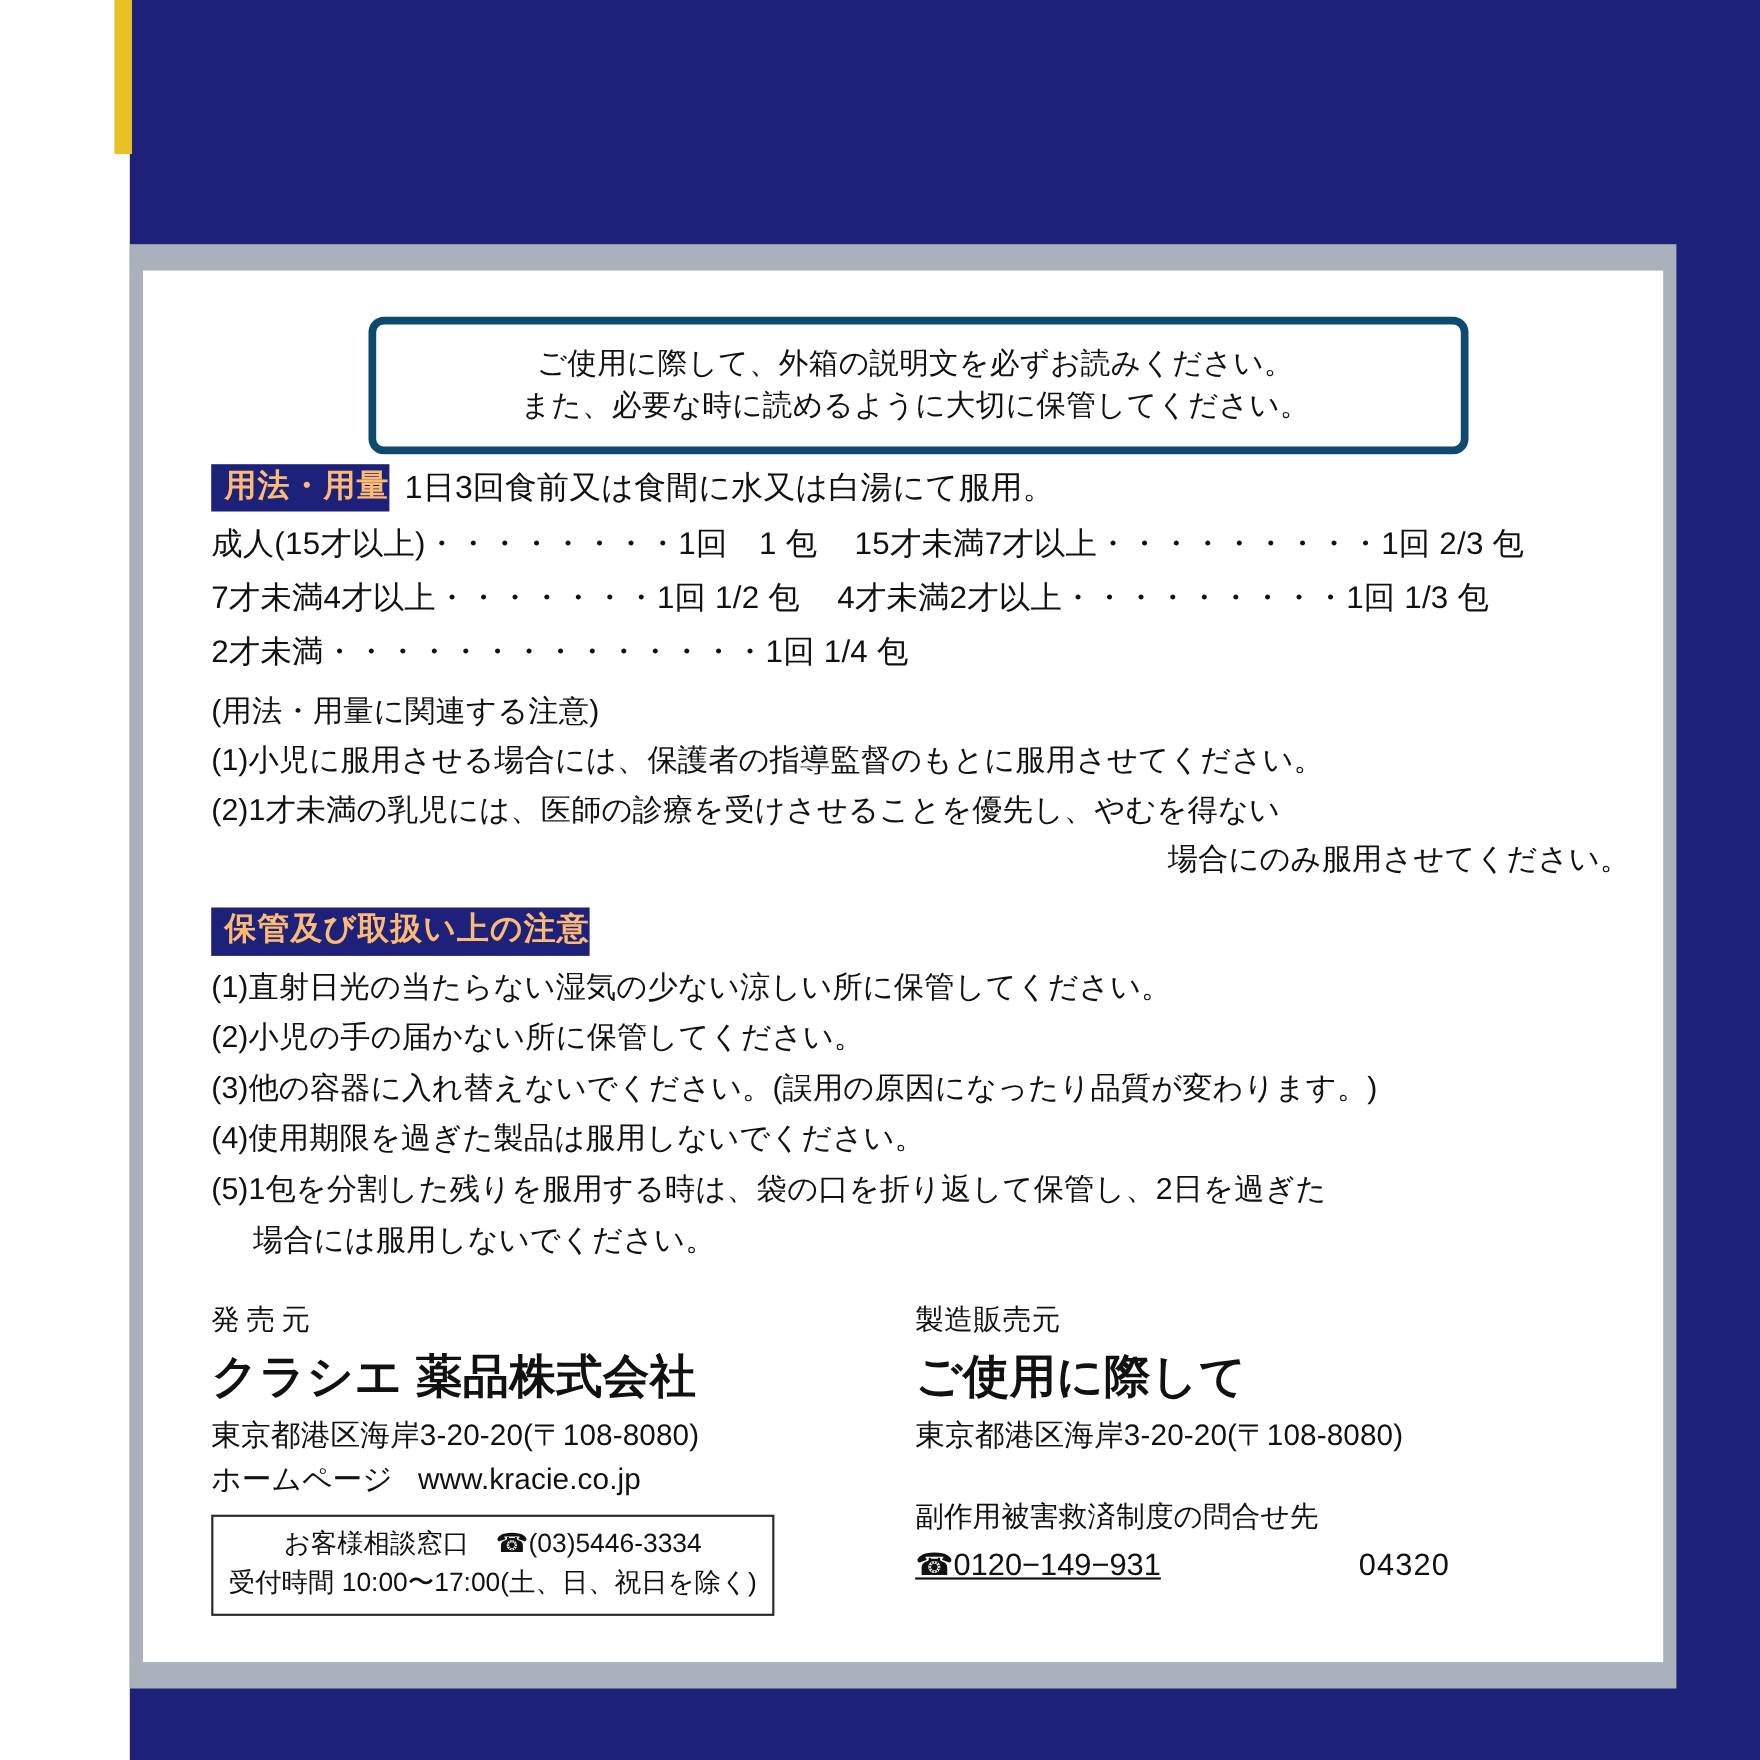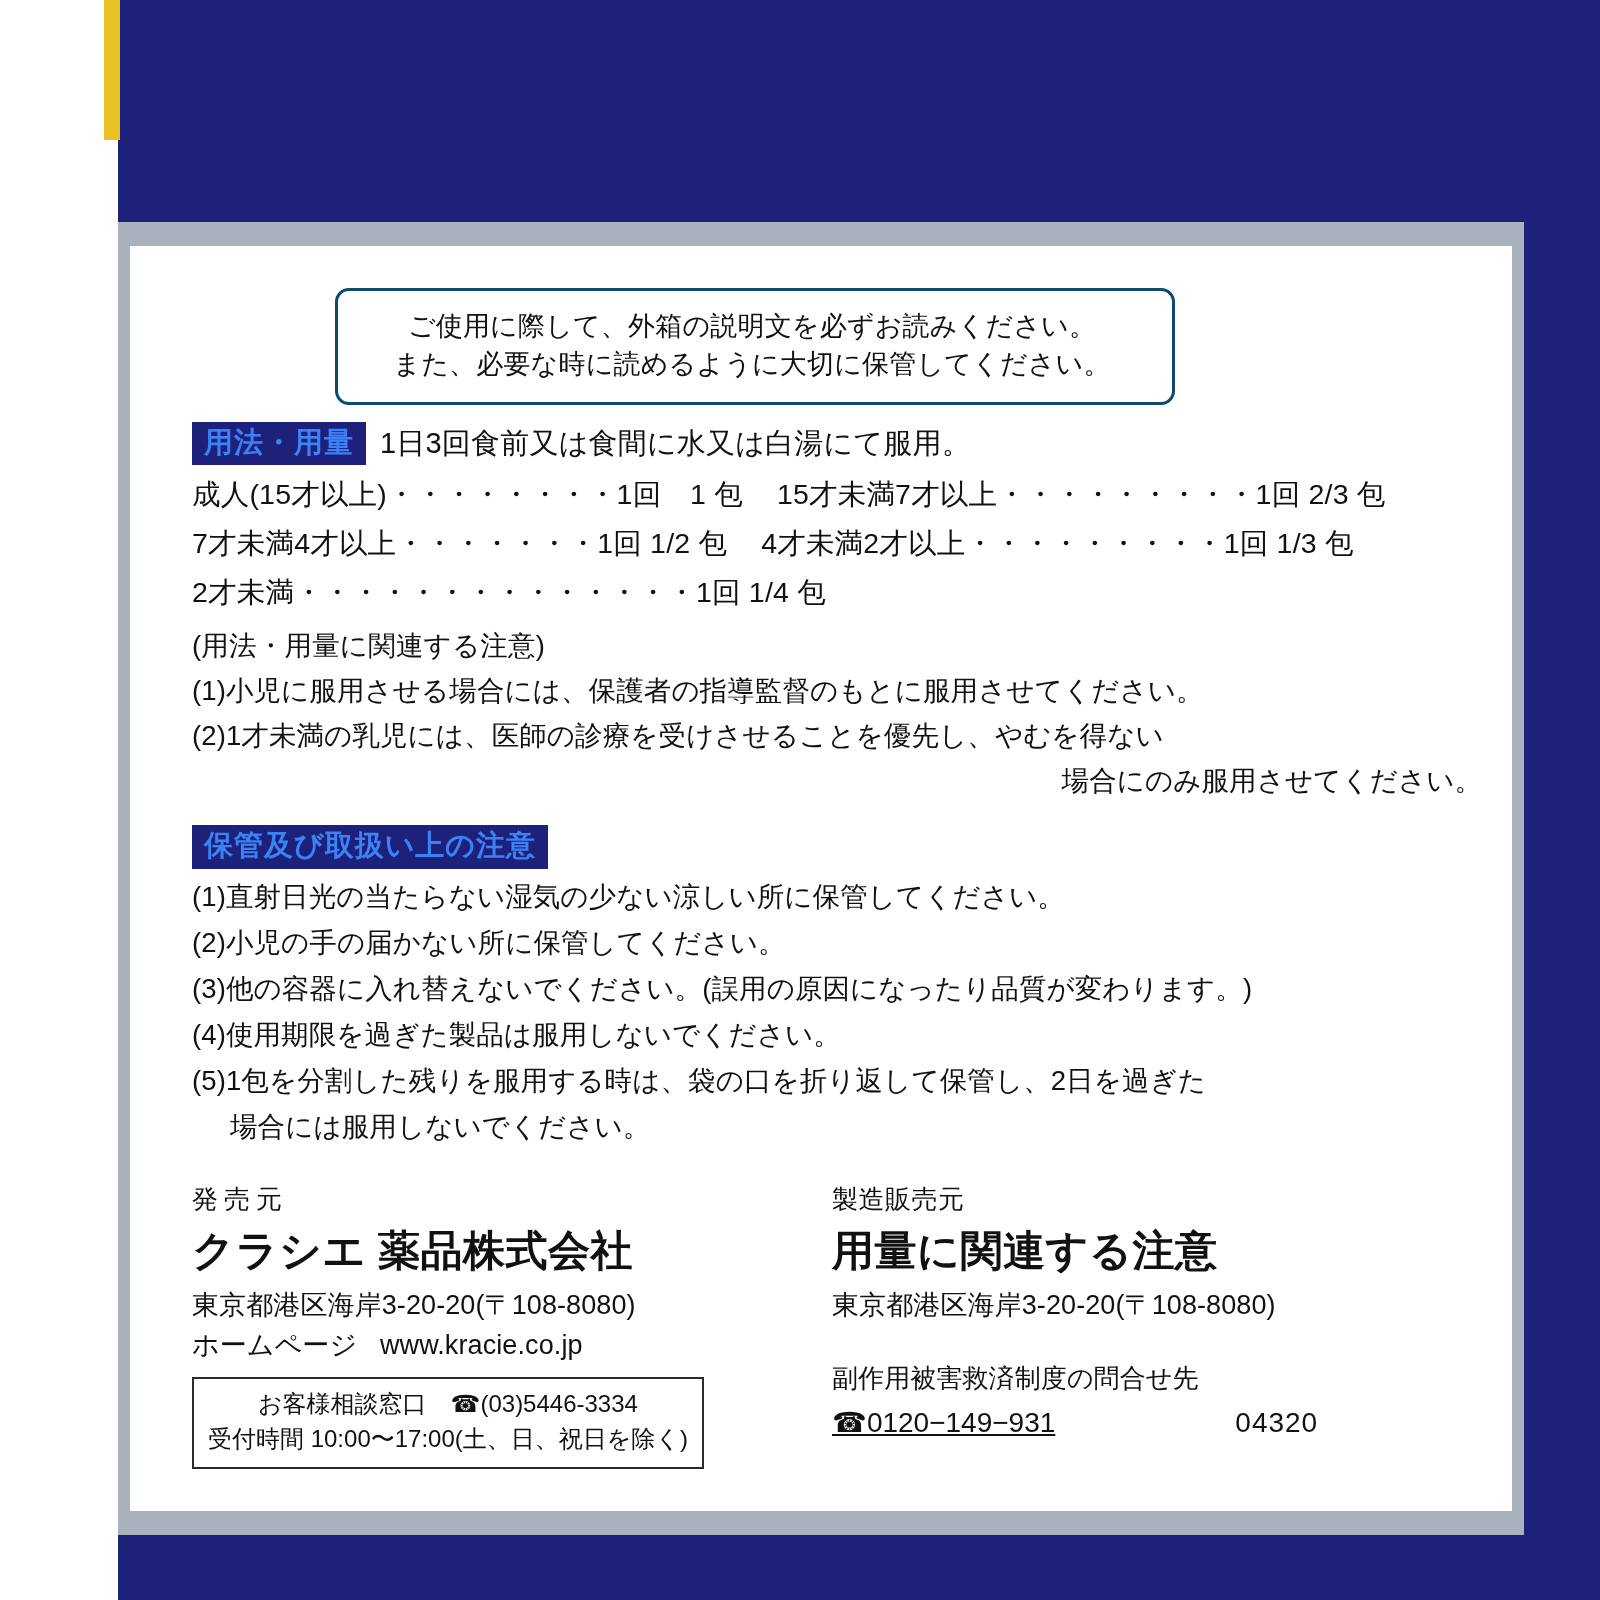--- a/index.html
+++ b/index.html
@@ -53,42 +53,42 @@
     top: 246px;
     width: 1382px;
     height: 1265px;
     background: #ffffff;
   }
   
   .notice-box {
     position: absolute;
     left: 205px;
     top: 42px;
-    width: 840px;
-    border: 3px solid #0c4a6e;
+    width: 1000px;
+    border: 7px solid #0c4a6e;
     border-radius: 14px;
     padding: 16px 28px 18px 22px;
     box-sizing: border-box;
   }
   .notice-line {
     font-size: 27px;
     line-height: 1.42;
     color: #111111;
     text-align: center;
     letter-spacing: .2px;
     white-space: nowrap;
   }
   
   .chip {
     display: inline-block;
     background: #1d2179;
-    color: #3b82f6;
+    color: #fdba74;
     font-size: 29px;
     font-weight: bold;
-    padding: 4px 12px 6px 12px;
+    padding: 4px 0 6px 12px;
     letter-spacing: 1px;
     vertical-align: middle;
     line-height: 1.15;
   }
   .content {
     position: absolute;
     left: 62px;
     top: 176px;
     width: 1290px;
     color: #111111;
@@ -250,21 +250,21 @@
           &nbsp;&nbsp;<span>www.kracie.co.jp</span>
         </div>
         <div class="contact-box">
           <div class="contact-line">お客様相談窓口　☎(03)5446-3334</div>
           <div class="contact-line">受付時間 10:00〜17:00(土、日、祝日を除く)</div>
         </div>
       </div>
 
       <div class="col-right">
         <div class="col-label tight">製造販売元</div>
-        <div class="company">用量に関連する注意</div>
+        <div class="company">ご使用に際して</div>
         <div class="addr">東京都港区海岸3-20-20(〒108-8080)</div>
         <div class="relief-title">副作用被害救済制度の問合せ先</div>
         <div class="relief-row">
           <span>☎0120−149−931</span><span class="relief-code">04320</span>
         </div>
       </div>
 
     </div>
 
   </div>

